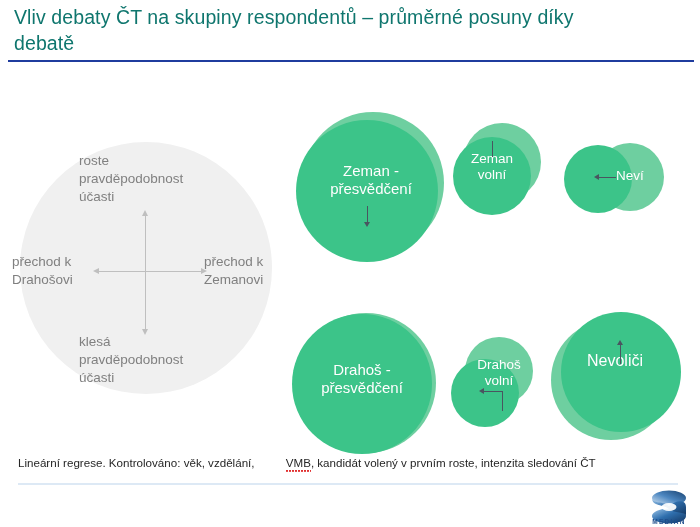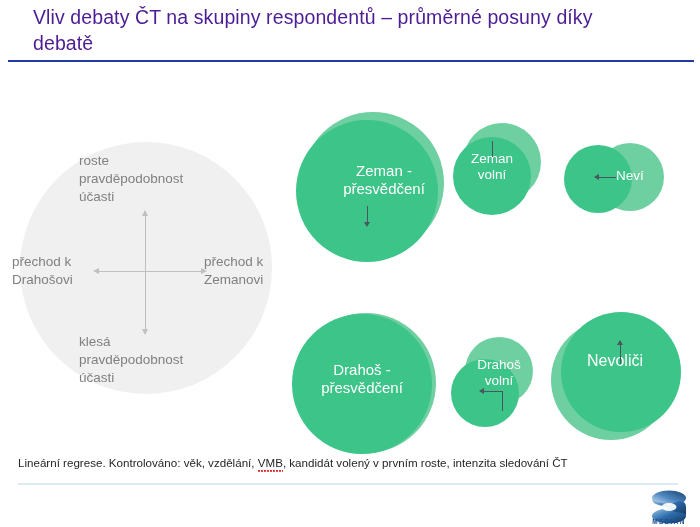--- a/index.html
+++ b/index.html
@@ -17,27 +17,26 @@
   }
 
   
   #title-block {
     position: absolute;
     left: 14px;
     top: 4px;
     width: 660px;
   }
   #slide-title {
-    color: #4c1d95;
+    color: #0f766e;
     font-size: 19.5px;
     line-height: 26px;
     font-weight: 400;
     letter-spacing: 0.1px;
     white-space: pre-line;
-    margin-left: 19px;
   }
   #title-rule {
     position: absolute;
     left: 8px;
     top: 60px;
     width: 686px;
     height: 2px;
     background: #1F3C9E;
   }
 
@@ -166,20 +165,21 @@
     color: #262626;
     font-size: 11.6px;
     line-height: 16px;
   }
   .misspelled {
     background-image: radial-gradient(circle at 1px 2.6px, #E03030 1px, transparent 1.2px);
     background-size: 3px 4px;
     background-repeat: repeat-x;
     background-position: 0 100%;
     padding-bottom: 3px;
+    margin-left: 28px;
   }
 
   
   #median-logo {
     position: absolute;
     left: 644px;
     top: 489px;
     width: 50px;
     height: 36px;
   }
@@ -218,21 +218,21 @@
 pravděpodobnost
 účasti</div>
 <div class="legend-label" id="legend-label-left">přechod k
 Drahošovi</div>
 <div class="legend-label" id="legend-label-right">přechod k
 Zemanovi</div>
 
 <div class="bubble-group" style="left:296px; top:112px; width:150px; height:150px;">
   <div class="bubble before" style="left:6px; top:0px; width:142px; height:142px;"></div>
   <div class="bubble after" style="left:0px; top:8px; width:142px; height:142px;"></div>
-  <div class="bubble-label" style="left:17px; top:50px; width:142px; font-size:15px;">Zeman -
+  <div class="bubble-label" style="left:4px; top:50px; width:142px; font-size:15px;">Zeman -
 přesvědčení</div>
   <div class="shift-arrow" style="left:68px; top:94px; width:8px; height:22px;">
     <div class="shaft-v" style="left:3px; top:0px; height:18px;"></div>
     <div class="head down" style="left:0.4px; top:16px;"></div>
   </div>
 </div>
 
 <div class="bubble-group" style="left:453px; top:123px; width:88px; height:92px;">
   <div class="bubble before" style="left:10px; top:0px; width:78px; height:78px;"></div>
   <div class="bubble after" style="left:0px; top:14px; width:78px; height:78px;"></div>

